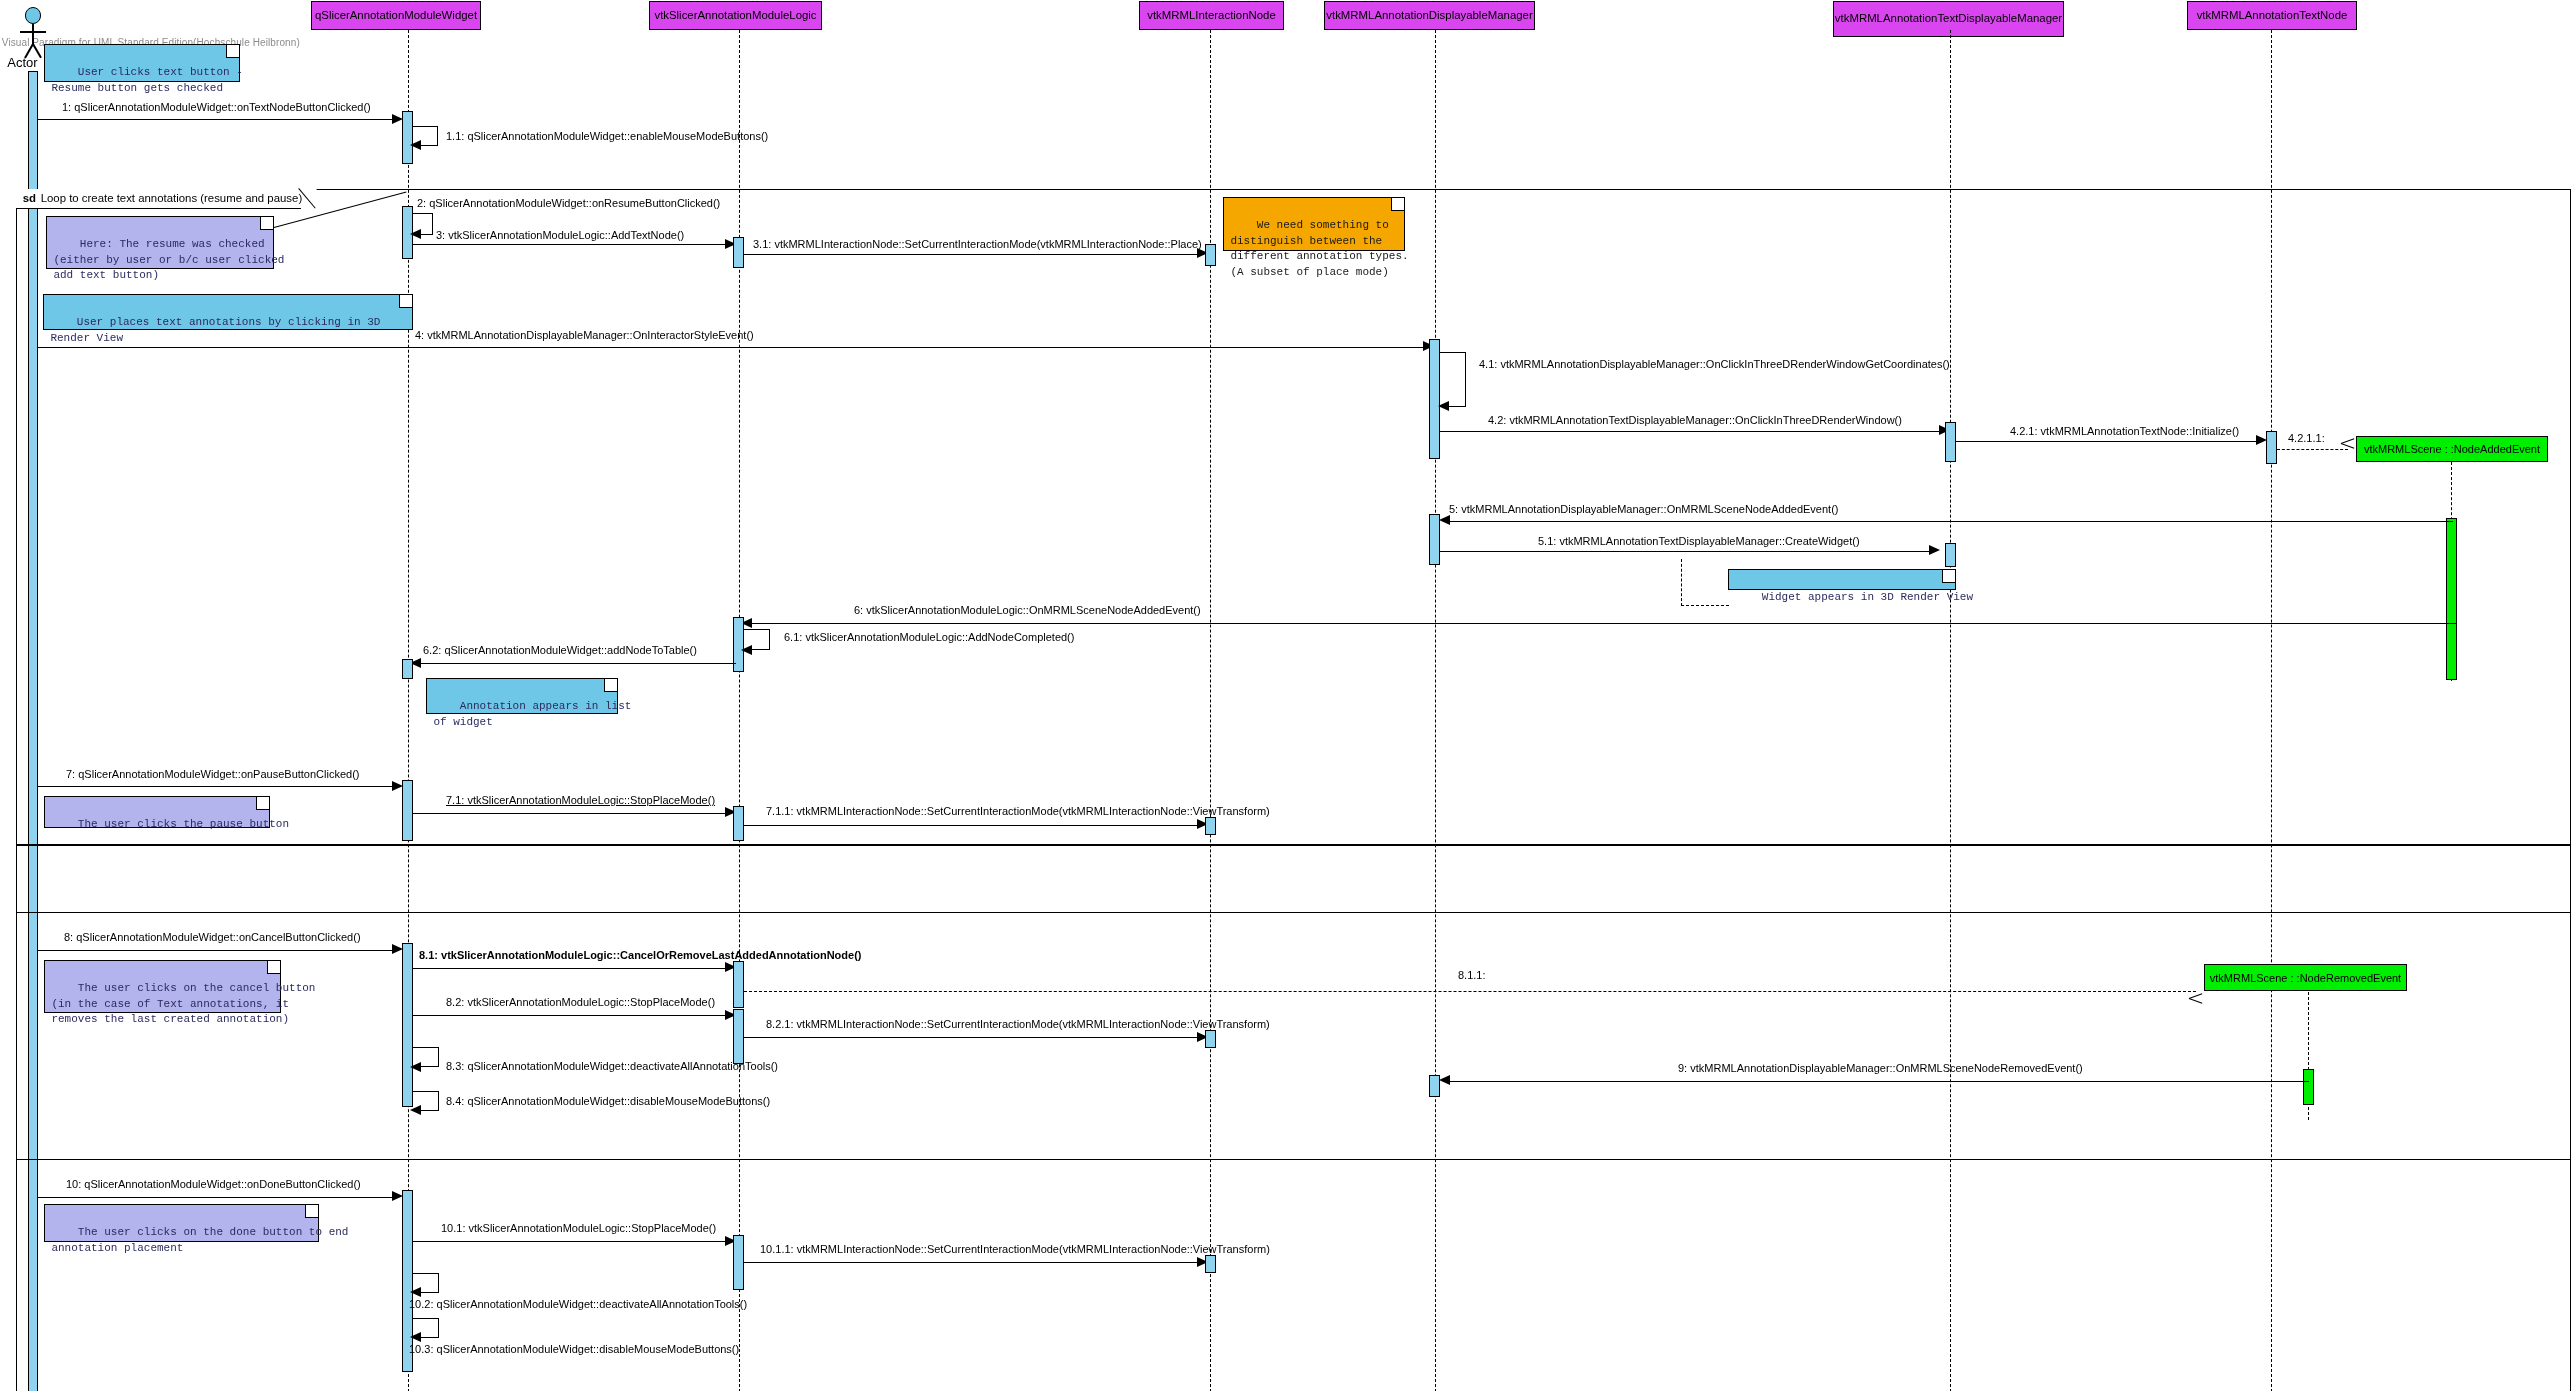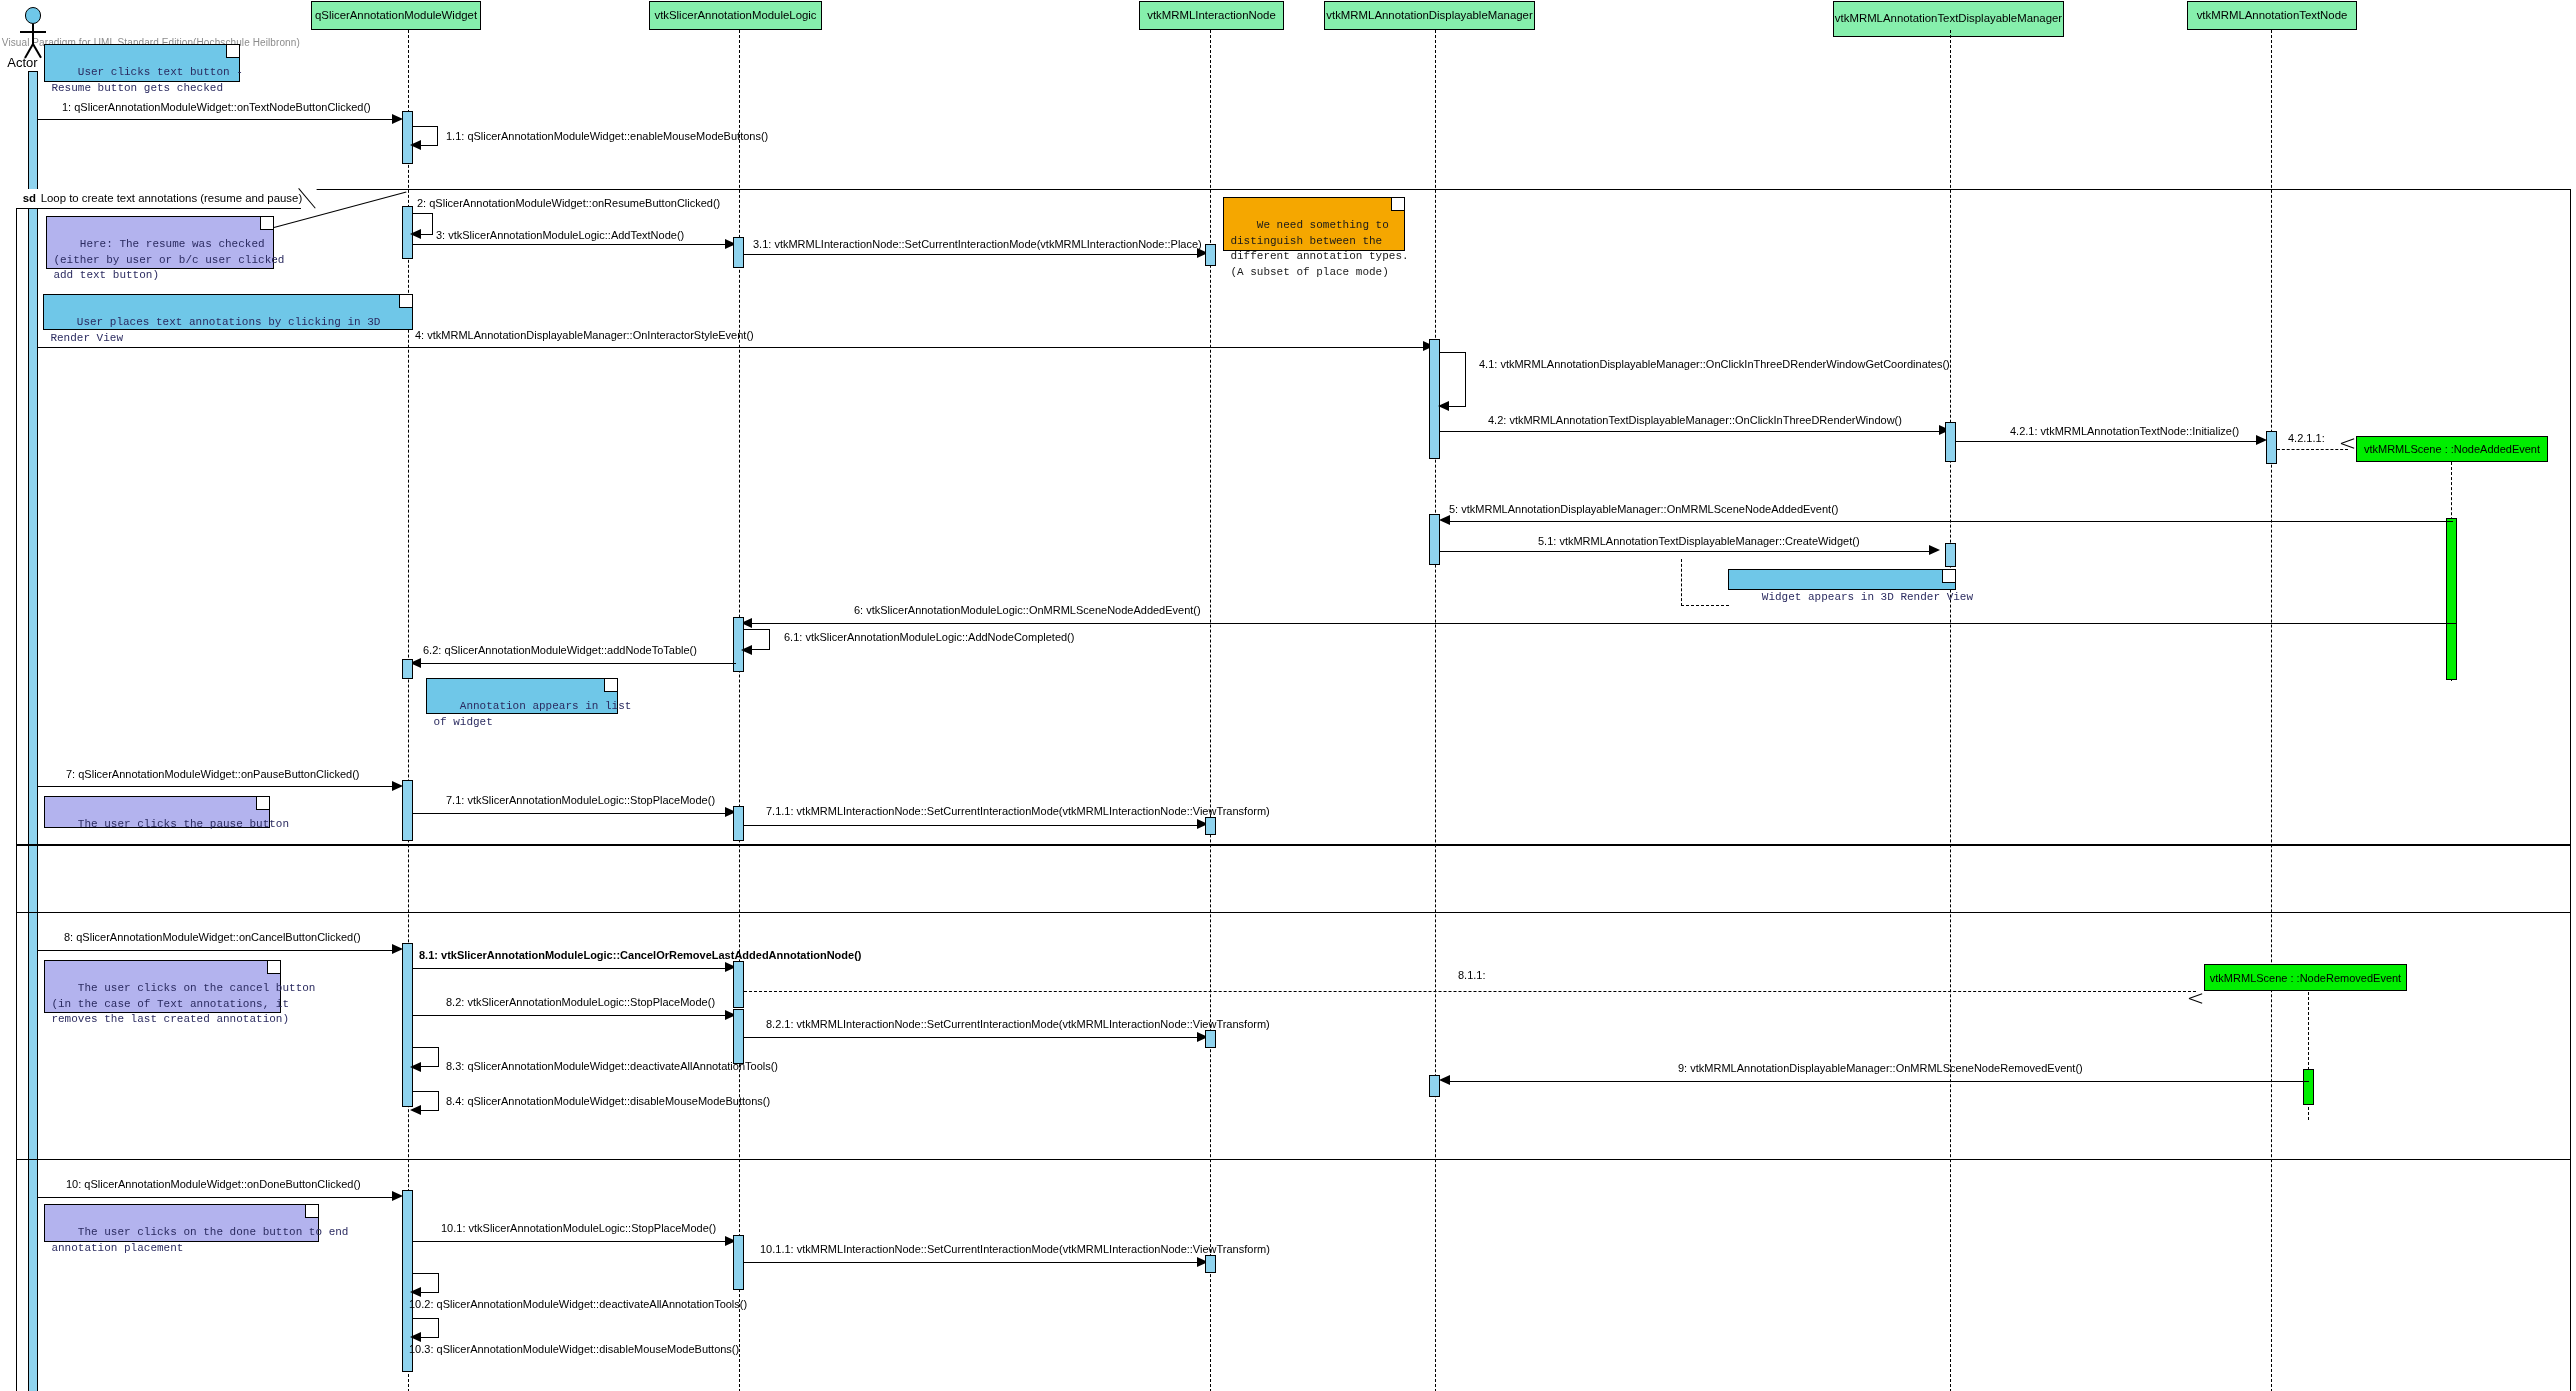--- a/index.html
+++ b/index.html
@@ -14,21 +14,21 @@
 
   
   .actor-head{width:16.4px;height:16.4px;border:1.8px solid #000;border-radius:50%;background:#6fc7e8;box-sizing:border-box;}
   .actor-body{width:1.8px;background:#000;}
   .actor-arms{height:1.8px;background:#000;}
   .actor-leg{width:1.8px;background:#000;transform-origin:top center;}
   .actor-label{font-size:13px;white-space:nowrap;}
 
   
   .lifeline-box{
-    box-sizing:border-box;background:#86efac;border:1.3px solid #000;
+    box-sizing:border-box;background:#d946ef;border:1.3px solid #000;
     display:flex;align-items:center;justify-content:center;
     font-size:11.4px;text-align:center;line-height:1.15;padding:1.8px 3.6px;
     white-space:nowrap;overflow:hidden;
   }
   
   .lifeline-dash{width:0;border-left:1.4px dashed #000;}
 
   
   .activation{background:#8fd3ee;border:1.1px solid #000;box-sizing:border-box;}
   .activation.green{background:#00ee00;border:1.1px solid #000;}
@@ -255,21 +255,21 @@
   <div class="abs msg-label" style="left:66px;top:769px;">7: qSlicerAnnotationModuleWidget::onPauseButtonClicked()</div>
   <div class="abs msg-line" style="left:38px;top:786px;width:358px;"></div>
   <div class="abs arrow-r" style="left:392px;top:781px;"></div>
   <div class="abs activation" style="left:402px;top:780px;width:11px;height:61px;"></div>
 
   <div class="note purple" style="left:44px;top:796px;width:226px;height:32px;">
     <span>The user clicks the pause button</span>
     <span class="fold"></span>
   </div>
 
-  <div class="abs msg-label" style="left:446px;top:795px;">7.1: vtkSlicerAnnotationModuleLogic::StopPlaceMode()</div>
+  <div class="abs msg-label" style="left:446px;top:795px;text-decoration:underline;">7.1: vtkSlicerAnnotationModuleLogic::StopPlaceMode()</div>
   <div class="abs msg-line" style="left:413px;top:813px;width:316px;"></div>
   <div class="abs arrow-r" style="left:725px;top:807px;"></div>
   <div class="abs activation" style="left:733px;top:806px;width:11px;height:35px;"></div>
 
   <div class="abs msg-label" style="left:766px;top:806px;">7.1.1: vtkMRMLInteractionNode::SetCurrentInteractionMode(vtkMRMLInteractionNode::ViewTransform)</div>
   <div class="abs msg-line" style="left:744px;top:825px;width:456px;"></div>
   <div class="abs arrow-r" style="left:1197px;top:819px;"></div>
   <div class="abs activation" style="left:1205px;top:817px;width:11px;height:18px;"></div>
 
   <div class="abs msg-label" style="left:64px;top:932px;">8: qSlicerAnnotationModuleWidget::onCancelButtonClicked()</div>

